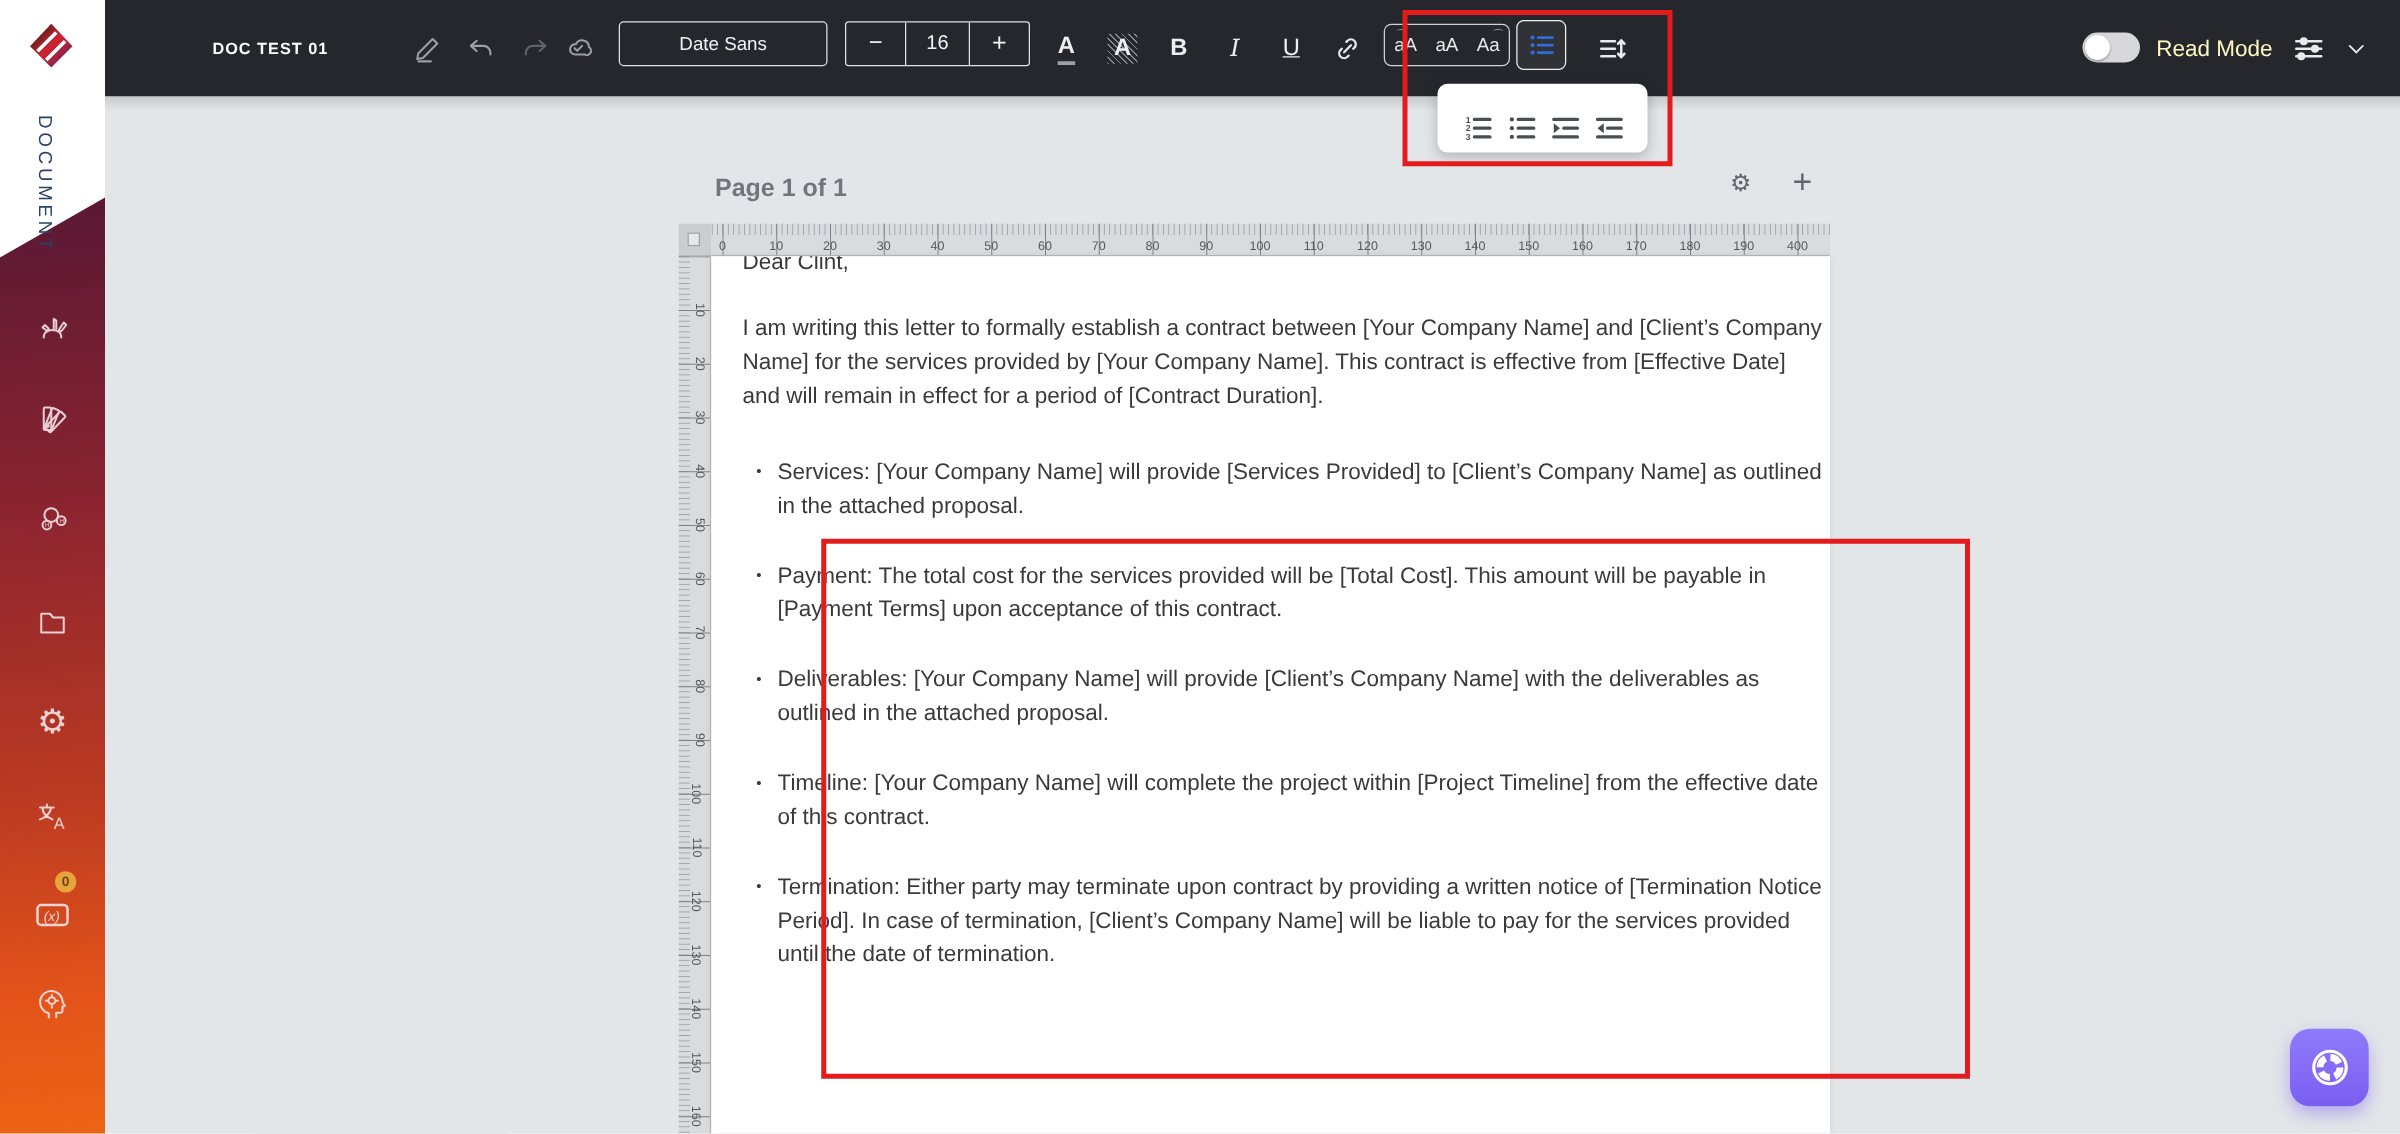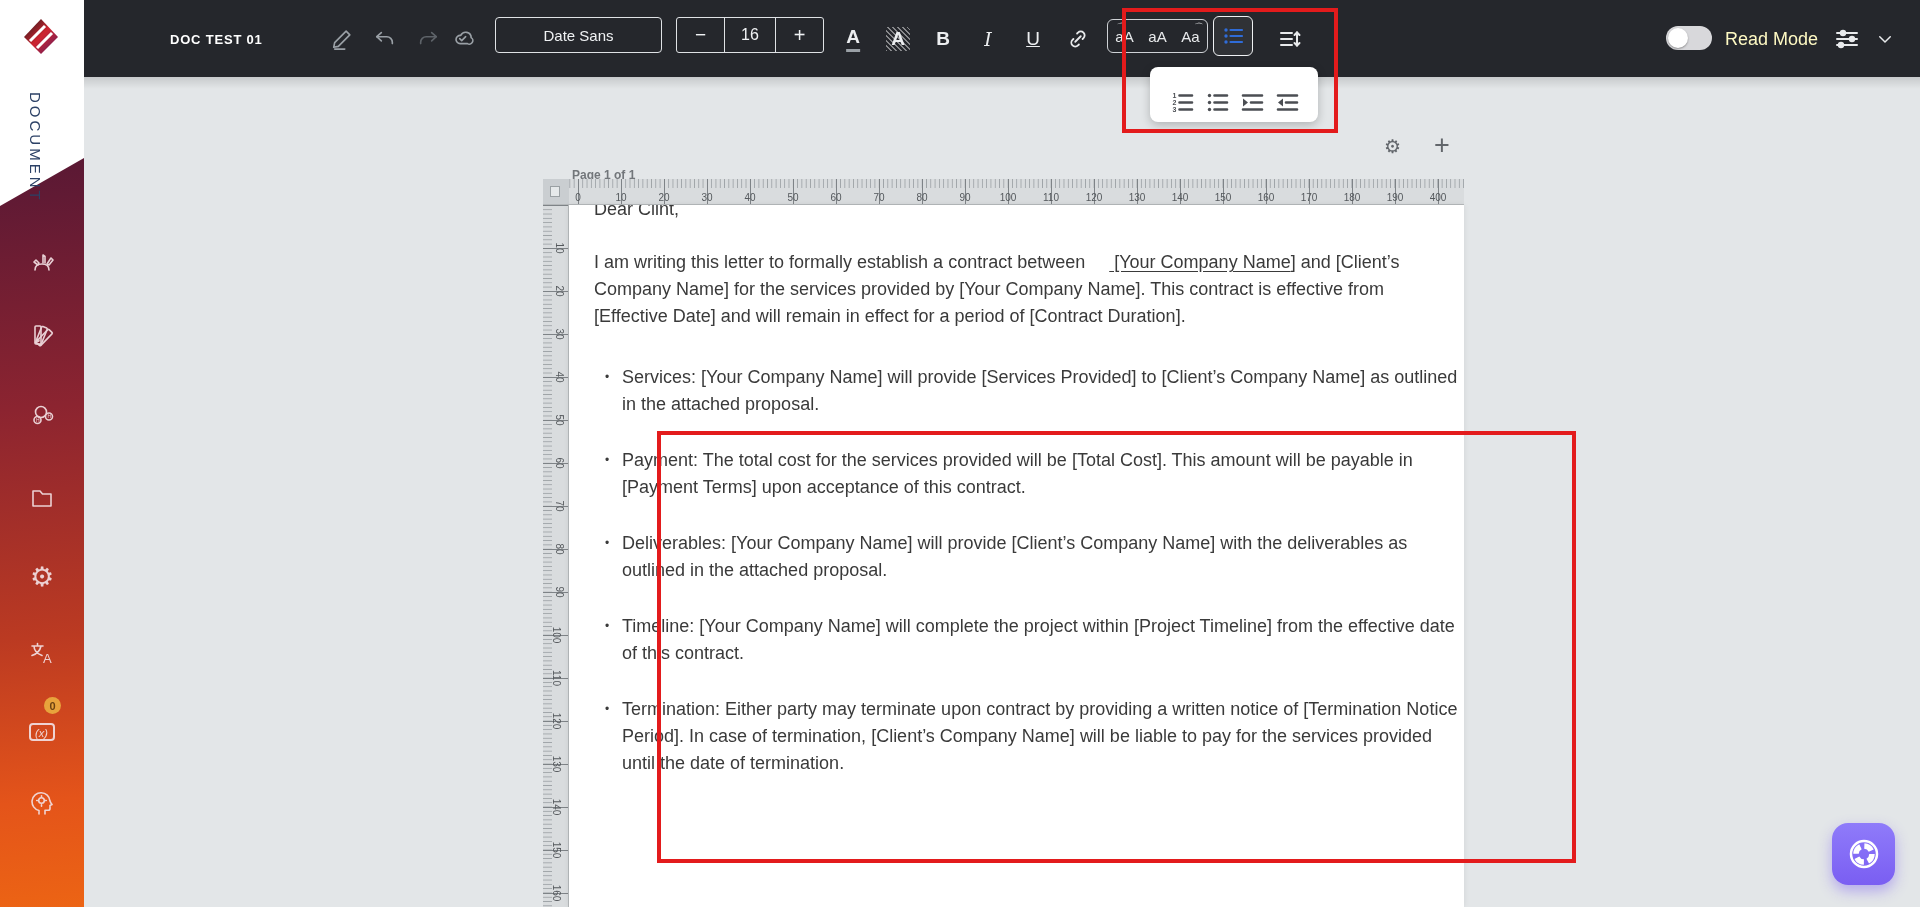--- a/index.html
+++ b/index.html
@@ -54,41 +54,41 @@
     background:#d8d8db; cursor:pointer; }
   #read-toggle .knob { position:absolute; left:2px; top:2px; width:20px; height:20px; border-radius:50%;
     background:#fff; box-shadow:0 1px 2px rgba(0,0,0,.35); }
   #read-label { position:absolute; left:1641px; top:50%; transform:translateY(-50%); color:#fef9c3; font-size:18px; }
   #view-options { left:1763px; } #view-chevron { left:1801px; }
 
   
   #canvas { position:absolute; left:84px; top:77px; width:1836px; height:830px; }
   #canvas::before { content:""; position:absolute; left:0; top:0; width:100%; height:12px;
     background:linear-gradient(to bottom,rgba(0,0,0,.12),transparent); }
-  #page-indicator { position:absolute; left:488px; top:63px; font-size:12px; font-weight:600; color:#72767a;margin-top:28px; }
+  #page-indicator { position:absolute; left:488px; top:63px; font-size:20px; font-weight:600; color:#72767a; }
   #gear-btn { position:absolute; left:1300px; top:58px; font-size:19px; color:#62666b; cursor:pointer; }
   #add-btn  { position:absolute; left:1350px; top:53px; font-size:27px; font-weight:300; color:#62666b; cursor:pointer; }
 
   #ruler-corner { position:absolute; left:459px; top:102px; width:26px; height:26px; background:#caced1; border-bottom:1px solid #b5b9bb; }
   #ruler-corner i { position:absolute; left:7px; top:7px; width:10px; height:11px; background:#e6e9ea; border:1px solid #9aa0a3; }
   #h-ruler { position:absolute; left:485px; top:102px; width:895px; height:26px; background:#d9dcde; border-bottom:1px solid #b5b9bb;
     background-image:linear-gradient(to right,#7e8387 0 1px,transparent 1px),linear-gradient(to right,#9ea3a7 0 1px,transparent 1px);
     background-size:43px 100%,4.3px 9px; background-repeat:repeat-x,repeat-x; background-position:9px 0,9px 0; }
   .hnum { position:absolute; bottom:1px; transform:translateX(-50%); font-size:10px; color:#54585c; }
   #v-ruler { position:absolute; left:459px; top:128px; width:26px; height:702px; background:#d9dcde; border-right:1px solid #b5b9bb;
     background-image:linear-gradient(to bottom,#7e8387 0 1px,transparent 1px),linear-gradient(to bottom,#9ea3a7 0 1px,transparent 1px);
     background-size:100% 43px,9px 4.3px; background-repeat:repeat-y,repeat-y; }
   .vnum { position:absolute; right:3px; transform:translateY(-50%) rotate(90deg); font-size:10px; color:#54585c; }
 
   #page { position:absolute; left:485px; top:128px; width:895px; height:702px; background:#ffffff;
     box-shadow:0 0 6px rgba(0,0,0,.08); overflow:hidden; cursor:text; }
   #doc-text { position:absolute; left:25px; top:-9px; width:868px; font-size:18px; line-height:27px; color:#3a3a3a; }
   #doc-text p { margin-top:27px; }
   #doc-text p.first { margin-top:26px; }
-  .uvar { text-decoration:underline; text-underline-offset:3px; cursor:pointer;padding-left:24px; }
+  .uvar { text-underline-offset:3px; cursor:pointer; }
   #bullet-list { margin-top:34px; }
   .li { display:flex; margin-top:29px; }
   .li:first-child { margin-top:0; }
   .li .dot { width:28px; flex:0 0 28px; font-size:12px; line-height:27px; text-align:left; padding-left:11px; color:#3a3a3a; }
   .li .li-text { flex:1; }
 
   .red-box { position:absolute; border:4px solid #e31b1c; z-index:90; pointer-events:none; }
   #red-box-toolbar { left:1122px; top:8px; width:216px; height:125px; }
   #red-box-content { left:573px; top:354px; width:919px; height:432px; z-index:40; }
 

